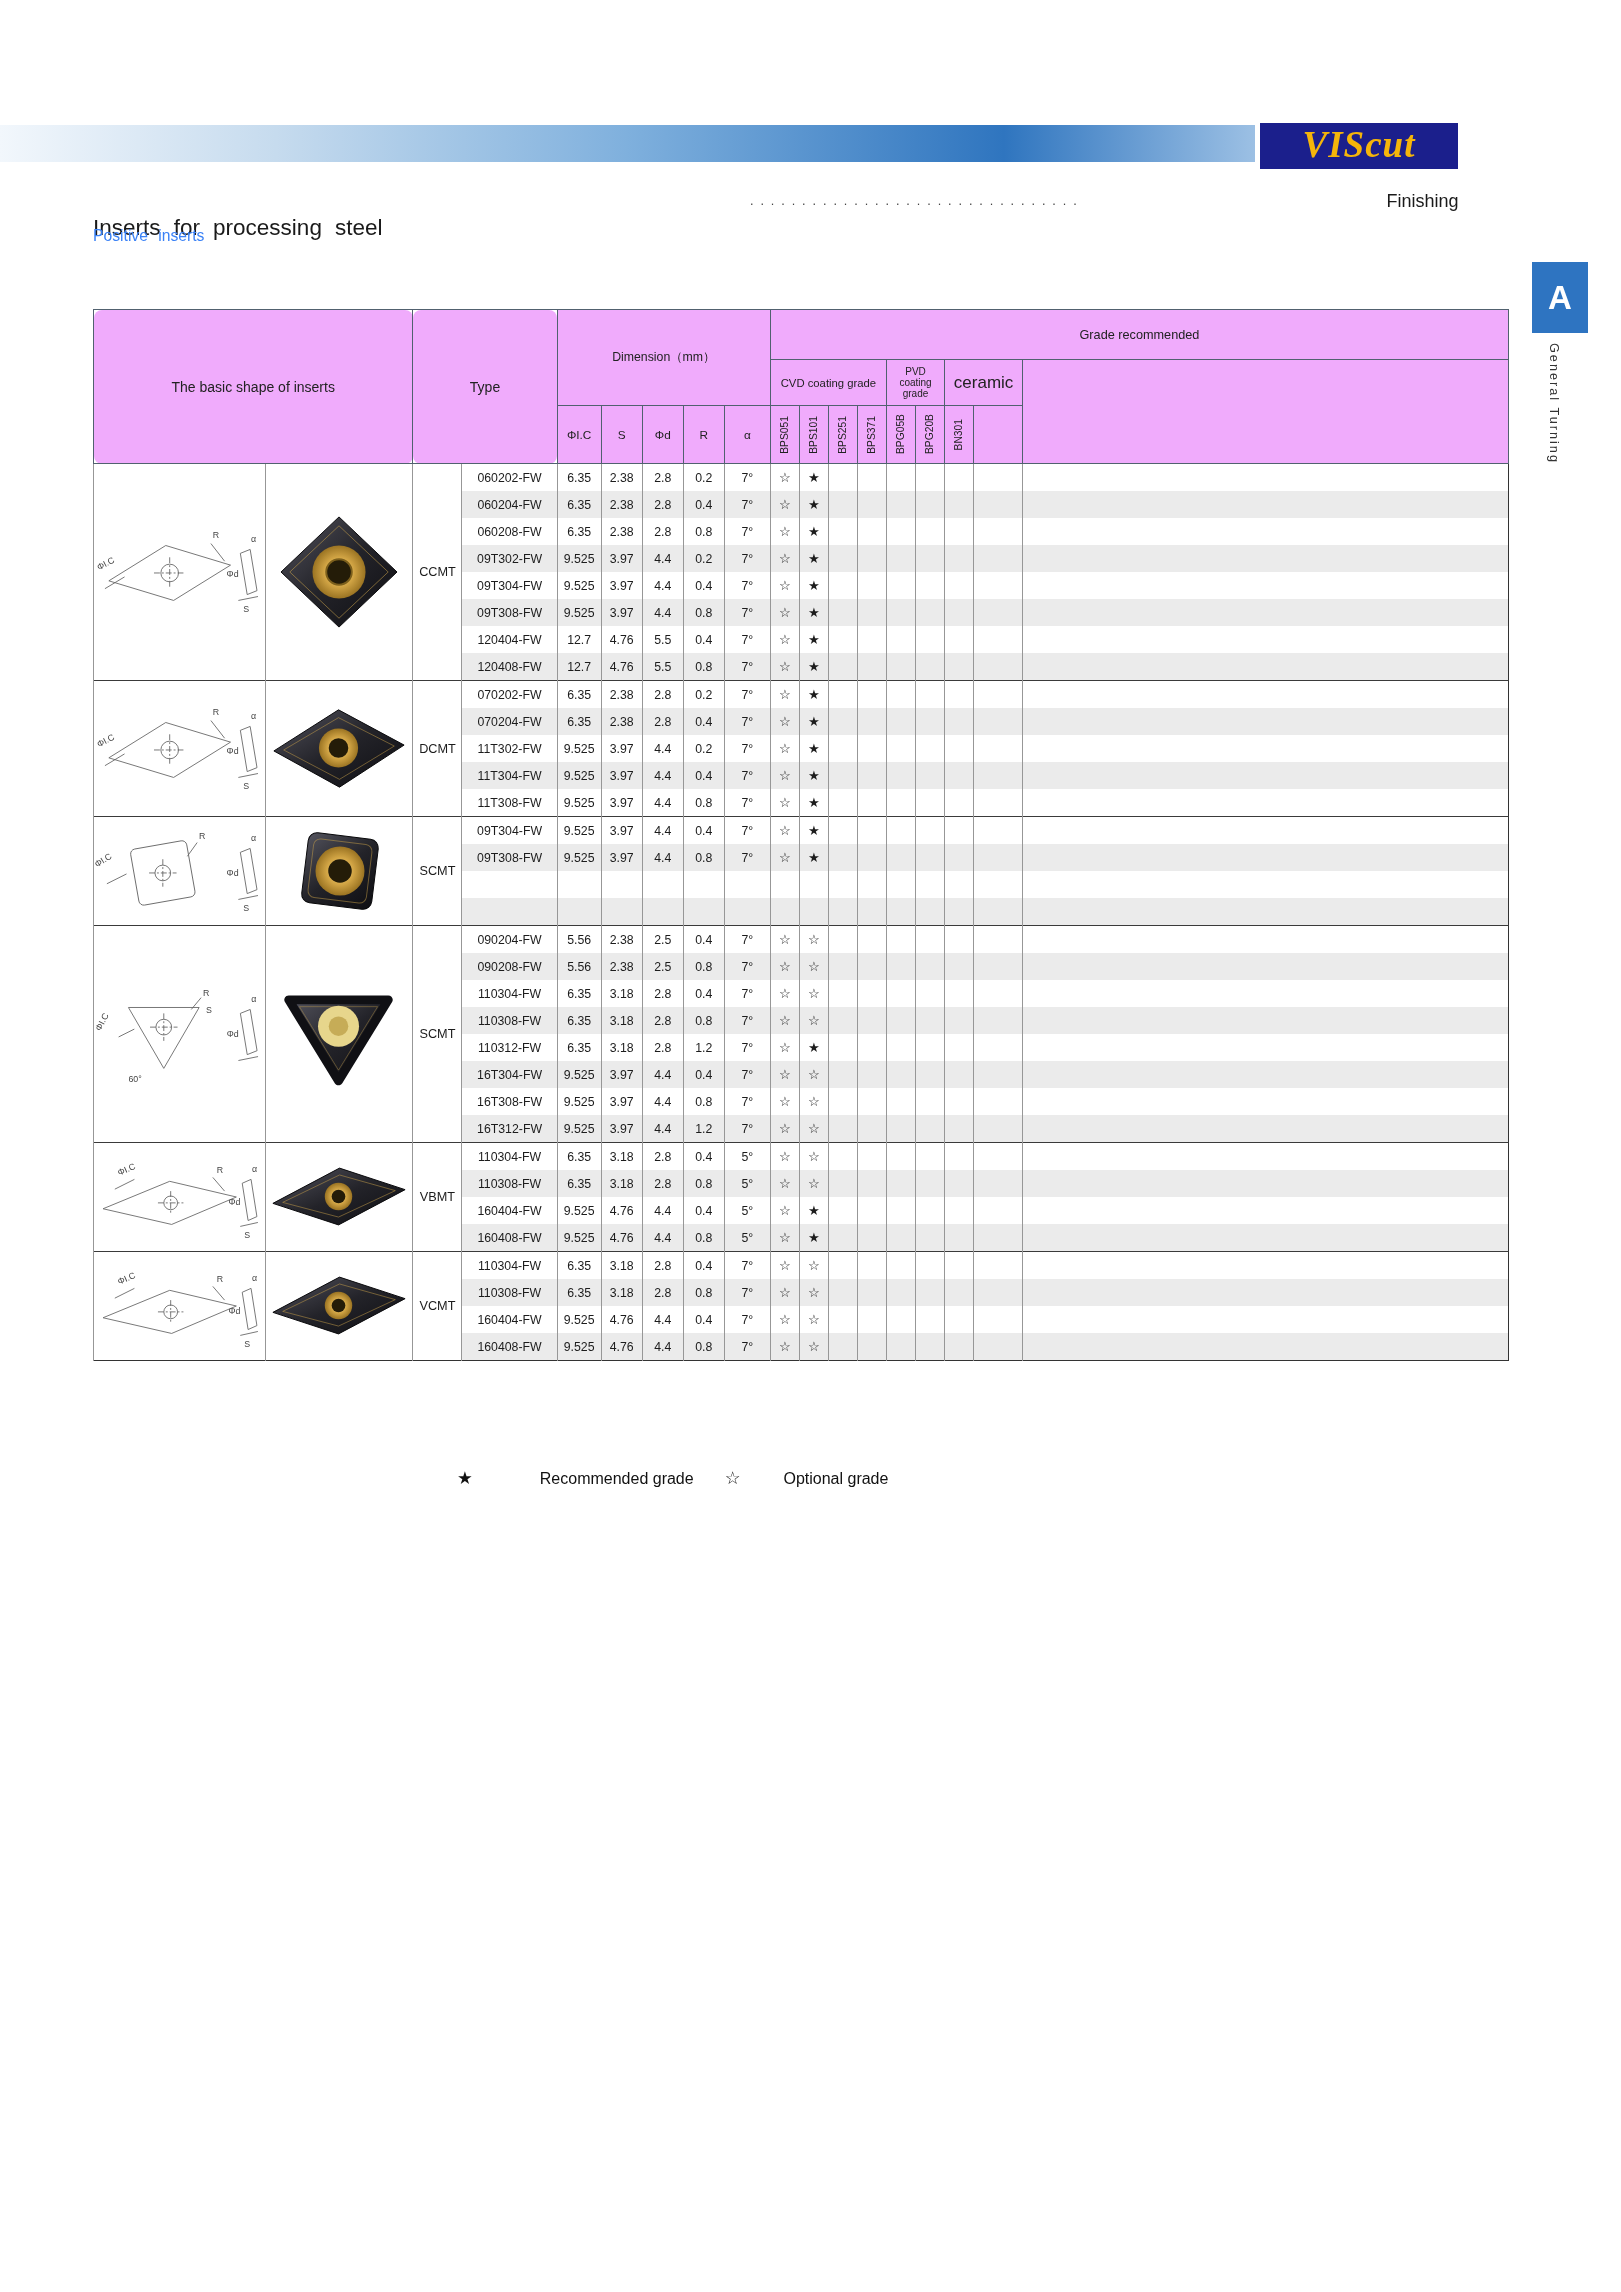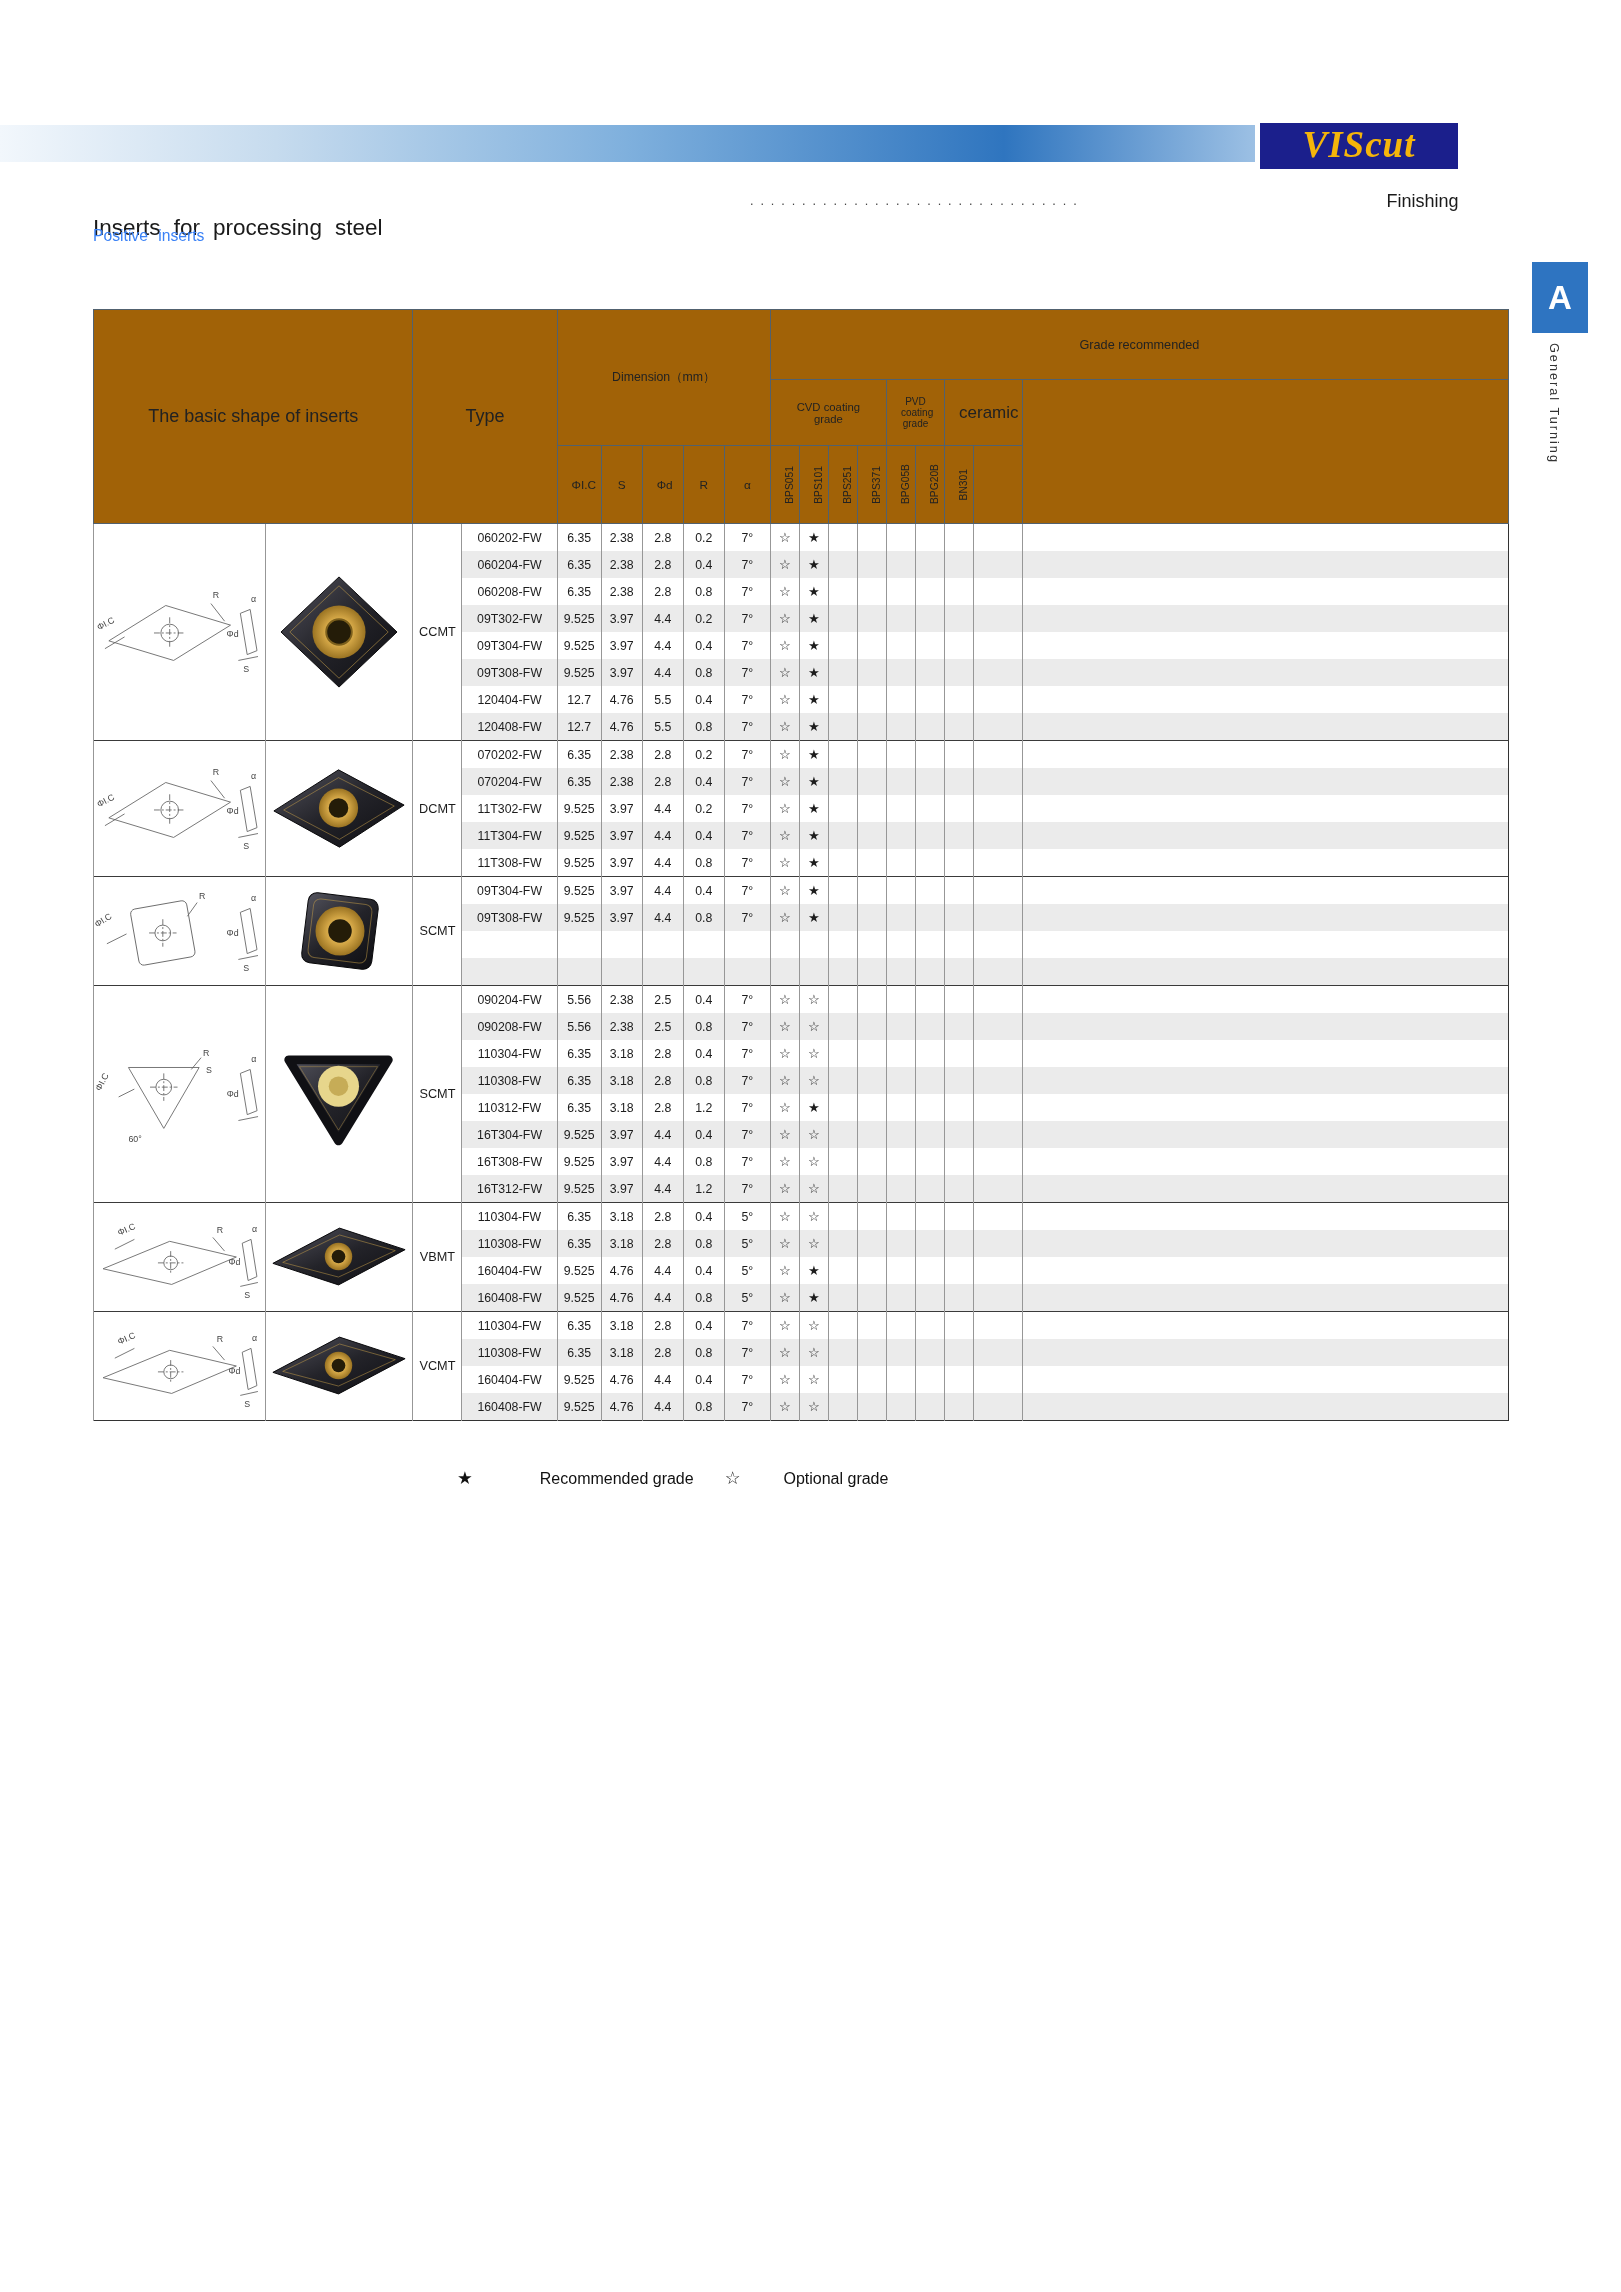--- a/index.html
+++ b/index.html
@@ -22,22 +22,22 @@
 
   
   .side-tab{position:absolute;left:1532px;top:262px;width:56px;height:71px;background:#2e74c1;
     color:#fff;font-size:33px;font-weight:bold;display:flex;align-items:center;justify-content:center;}
   .side-label{position:absolute;left:1547px;top:343px;writing-mode:vertical-rl;font-size:12.7px;
     color:#333;letter-spacing:2px;}
 
   
   table.main{border-collapse:collapse;table-layout:fixed;width:1416px;position:absolute;left:93px;top:309px;
     font-size:12.3px;color:#1c1c1c;border:1.5px solid #333;}
-  table.main th{background:#a16207;border:1px solid #51616f;font-weight:400;color:#222;padding:14px;}
-  .th-shape,.th-type{font-size:18px;}
+  table.main th{background:#f0abfc;border:1px solid #51616f;font-weight:400;color:#222;padding:4px;}
+  .th-shape,.th-type{font-size:14px;border-radius:8px;}
   .th-dim{font-size:12.3px;}
   .th-grade{font-size:12.7px;padding-right:353px;}
   .th-cvd{font-size:11.3px;}
   .th-pvd{font-size:10px;}
   .th-ceramic{font-size:17px;}
   .th-unit{font-size:11.8px;}
   thead tr:nth-child(1) th{height:41px;}
   thead tr:nth-child(2) th{height:37px;}
   thead tr:nth-child(3) th{height:49px;}
   .vlabel{writing-mode:vertical-rl;transform:rotate(180deg);font-size:10.3px;line-height:1;margin:0 auto;}

